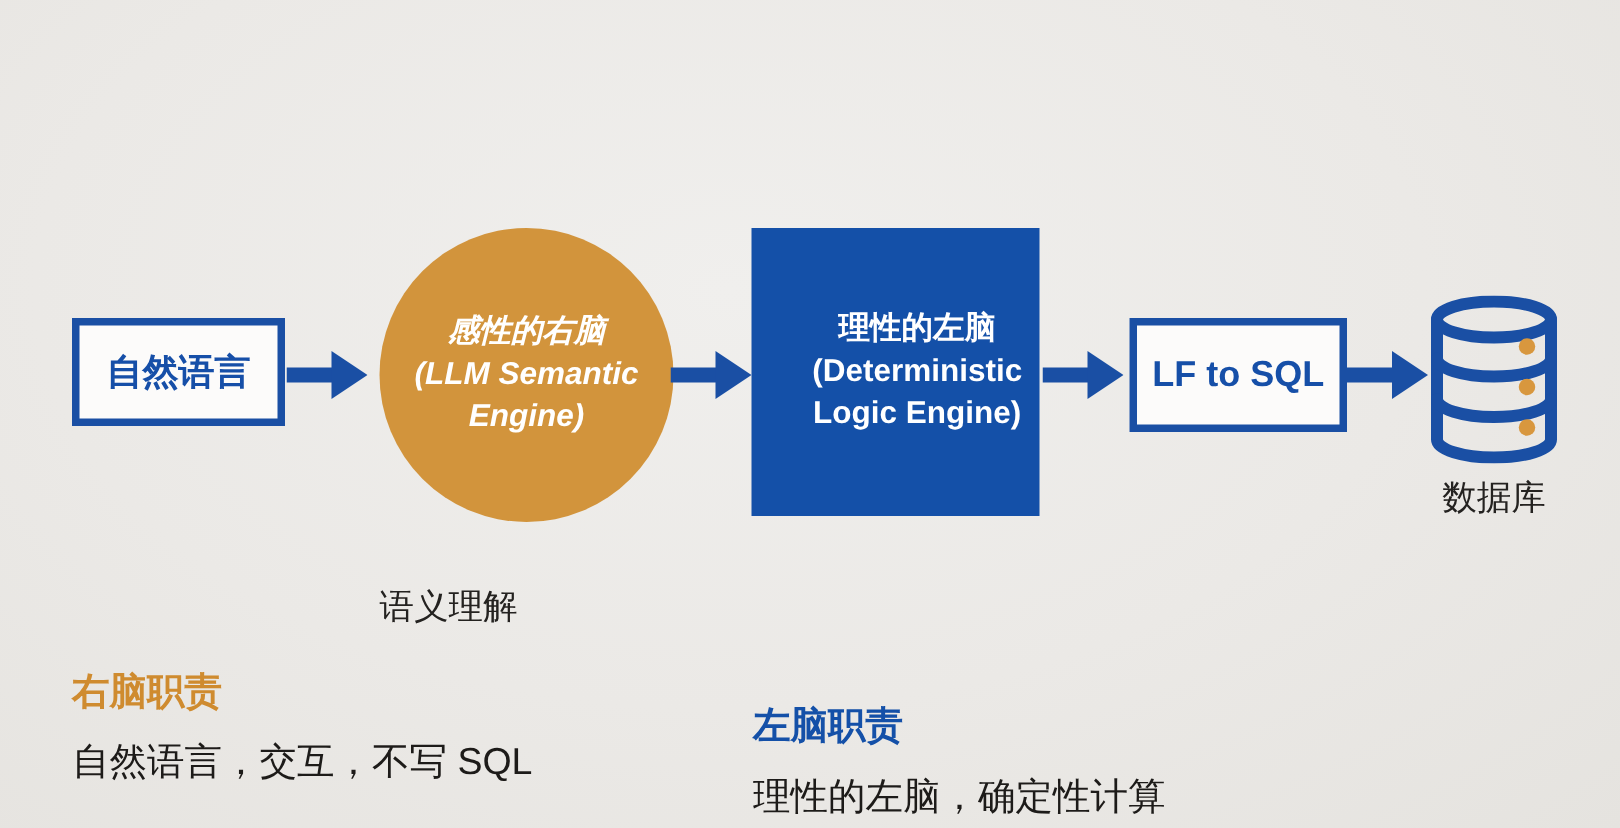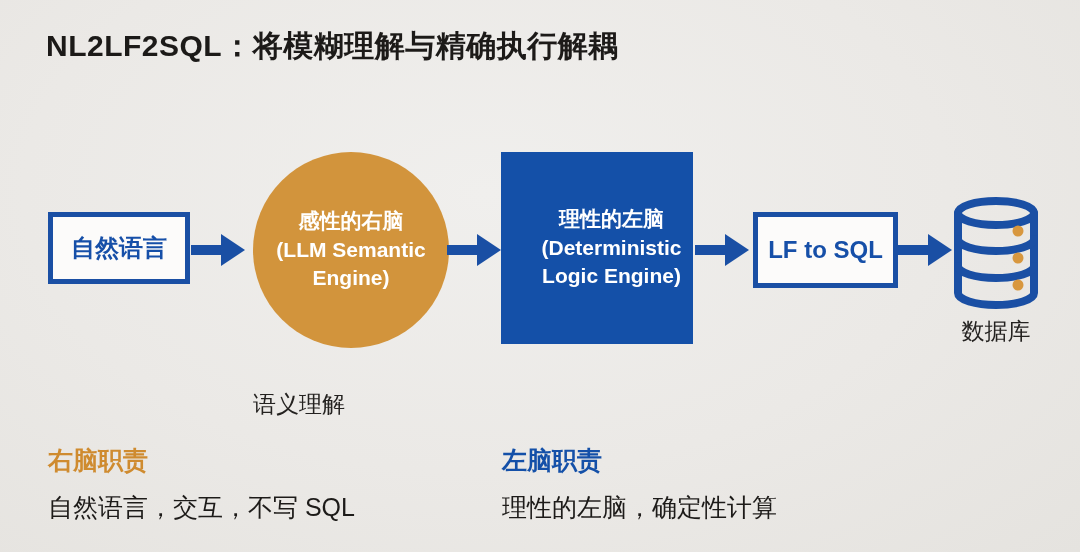--- a/index.html
+++ b/index.html
@@ -22,47 +22,46 @@
   .flow-box span { color:#164fa8; font-weight:700; font-size:24px; white-space:nowrap; }
   .arrow { position:absolute; width:54px; height:36px; }
   .arrow1 { left:191px; top:232px; }
   .arrow2 { left:447px; top:232px; }
   .arrow3 { left:695px; top:232px; }
   .arrow4 { left:898px; top:232px; }
   .circle {
     position:absolute; left:253px; top:152px; width:196px; height:196px;
     border-radius:50%; background:#d2943c;
     display:flex; flex-direction:column; align-items:center; justify-content:center;
-    text-align:center; color:#fff; font-weight:700; font-size:21px; line-height:1.35;
+    text-align:center; color:#fff; font-weight:700; font-size:21px; line-height:1.35;font-style:italic;
   }
   .square {
     position:absolute; left:501px; top:152px; width:192px; height:192px;
     background:#1450a8;
     display:flex; flex-direction:column; align-items:center; justify-content:center;
     text-align:center; color:#fff; font-weight:700; font-size:21px; line-height:1.35;padding-left:29px;
   }
   .caption { position:absolute; font-size:23px; color:#242220;margin-top:32px; }
   .caption-circle { left:253px; top:357px; width:196px; }
   .caption-square { left:501px; top:357px; width:192px; }
   .db-icon { position:absolute; left:948px; top:197px; width:96px; height:112px; }
   .db-label { position:absolute; left:928px; top:316px; width:136px; text-align:center; font-size:23px; color:#242220; }
   .note { position:absolute; }
   .note-right-brain { left:48px;  top:444px; }
   .note-left-brain  { left:502px; top:444px; }
   .note-heading { font-size:25px; font-weight:800; margin-bottom:14px; }
   .note-right-brain .note-heading { color:#cf8b2f; }
-  .note-left-brain  .note-heading { color:#1450a8; }
+  .note-left-brain  .note-heading { color:#1450a8;margin-top:23px; }
   .note-body { font-size:25px; color:#1d1b19; }
 </style>
 </head>
 <body>
 
 <div class="canvas">
 
-  <div class="title">NL2LF2SQL：将模糊理解与精确执行解耦</div>
 
   <div class="flow-box nl-box">
     <span>自然语言</span>
   </div>
 
   <div class="arrow arrow1">
     <svg viewBox="0 0 54 36" width="54" height="36">
       <rect x="0" y="13" width="34" height="10" fill="#1a4fa4"></rect>
       <polygon points="30,2 54,18 30,34" fill="#1a4fa4"></polygon>
     </svg>

